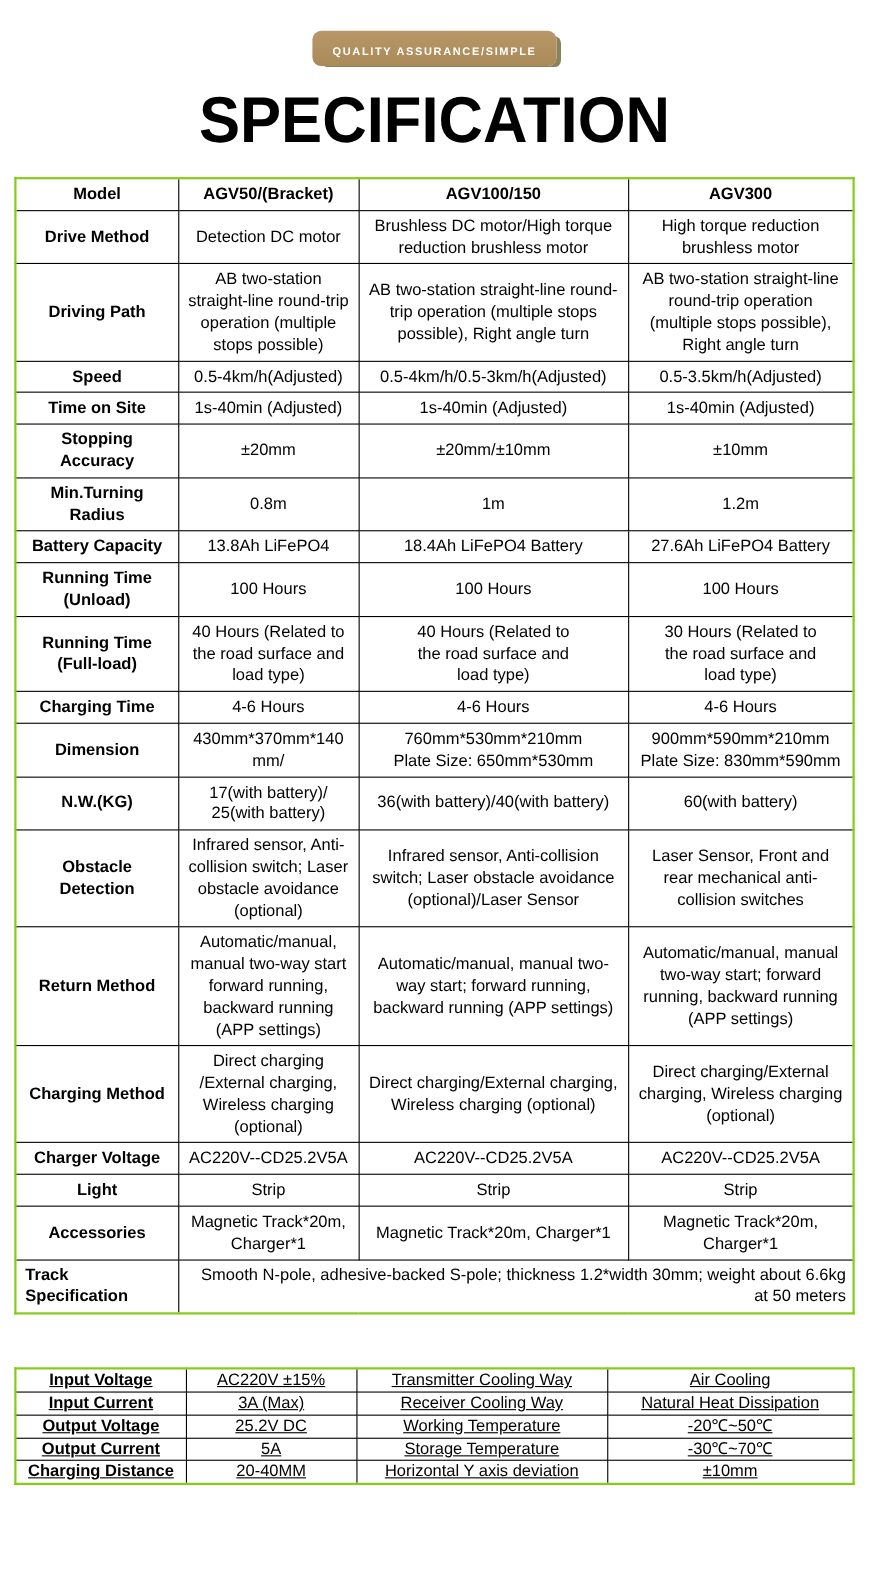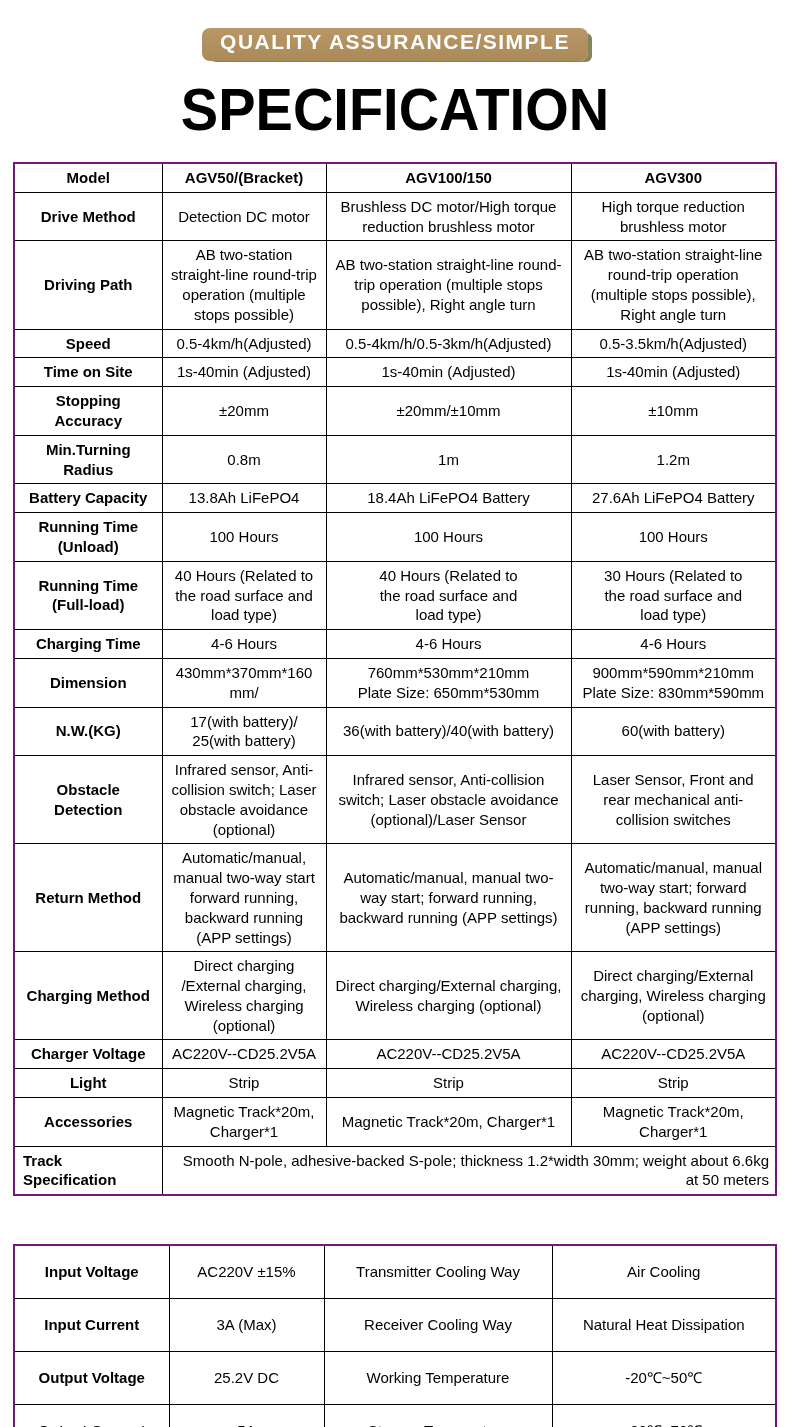--- a/index.html
+++ b/index.html
@@ -14,42 +14,42 @@
     min-height: 1427px;
     padding-top: 28px;
     background: #fff;
   }
   .badge-wrap { text-align: center; }
   .badge {
     display: inline-block;
     background: linear-gradient(180deg, #b99768, #a98a58);
     color: #fff;
     font-weight: bold;
-    font-size: 21px;
+    font-size: 10px;
     letter-spacing: 1.5px;
-    padding: 2px 18px 7px;
+    padding: 14px 18px 7px;
     border-radius: 8px;
     box-shadow: 6px 3px 0 -2px #87835c;
   }
   .title {
     text-align: center;
     font-size: 56px;
     font-weight: bold;
     letter-spacing: 0px;
     margin: 16px 0 20px;
     transform: scaleY(1.05);
     font-family: "Liberation Sans", sans-serif;
   }
   table {
     border-collapse: collapse;
     margin: 0 auto;
     width: 762px;
     table-layout: fixed;
   }
-  table.spec-table, table.charger-table { border: 2px solid #701a75; }
+  table.spec-table, table.charger-table { border: 2px solid #84cc16; }
   .spec-table th, .spec-table td,
   .charger-table th, .charger-table td {
     border: 1px solid #000;
     font-size: 15px;
     line-height: 1.32;
     padding: 4px 6px;
     text-align: center;
     vertical-align: middle;
     white-space: pre-line;
     word-wrap: break-word;
@@ -59,21 +59,21 @@
   .spec-table td.left { text-align: center; }
   .spec-table tfoot th {
     text-align: left;
     padding-left: 8px;
   }
   .spec-table tfoot td {
     text-align: right;
     padding-left: 20px;
   }
   .charger-table { margin-top: 48px; }
-  .charger-table th, .charger-table td { padding: 16px 6px; }
+  .charger-table th, .charger-table td { padding: 0 6px; text-decoration: underline; }
 </style>
 </head>
 <body>
 
 <div class="page">
 
   <div class="badge-wrap">
     <span class="badge">QUALITY ASSURANCE/SIMPLE</span>
   </div>
 
@@ -154,21 +154,21 @@
 load type)</td>
         </tr>
         <tr>
           <th>Charging Time</th>
           <td>4-6 Hours</td>
           <td>4-6 Hours</td>
           <td>4-6 Hours</td>
         </tr>
         <tr>
           <th>Dimension</th>
-          <td>430mm*370mm*160
+          <td>430mm*370mm*140
 mm/</td>
           <td class="left">760mm*530mm*210mm
 Plate Size: 650mm*530mm</td>
           <td class="left">900mm*590mm*210mm
 Plate Size: 830mm*590mm</td>
         </tr>
         <tr>
           <th>N.W.(KG)</th>
           <td class="left">17(with battery)/
 25(with battery)</td>

